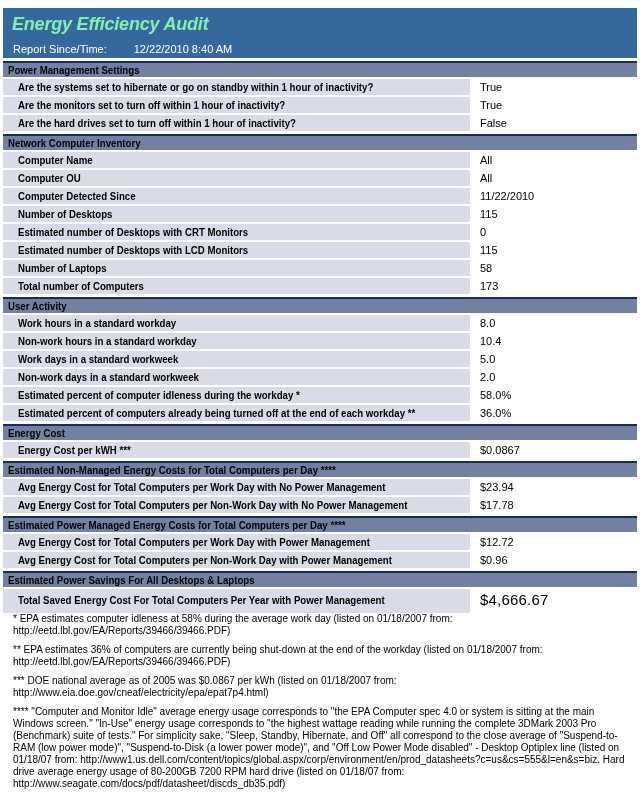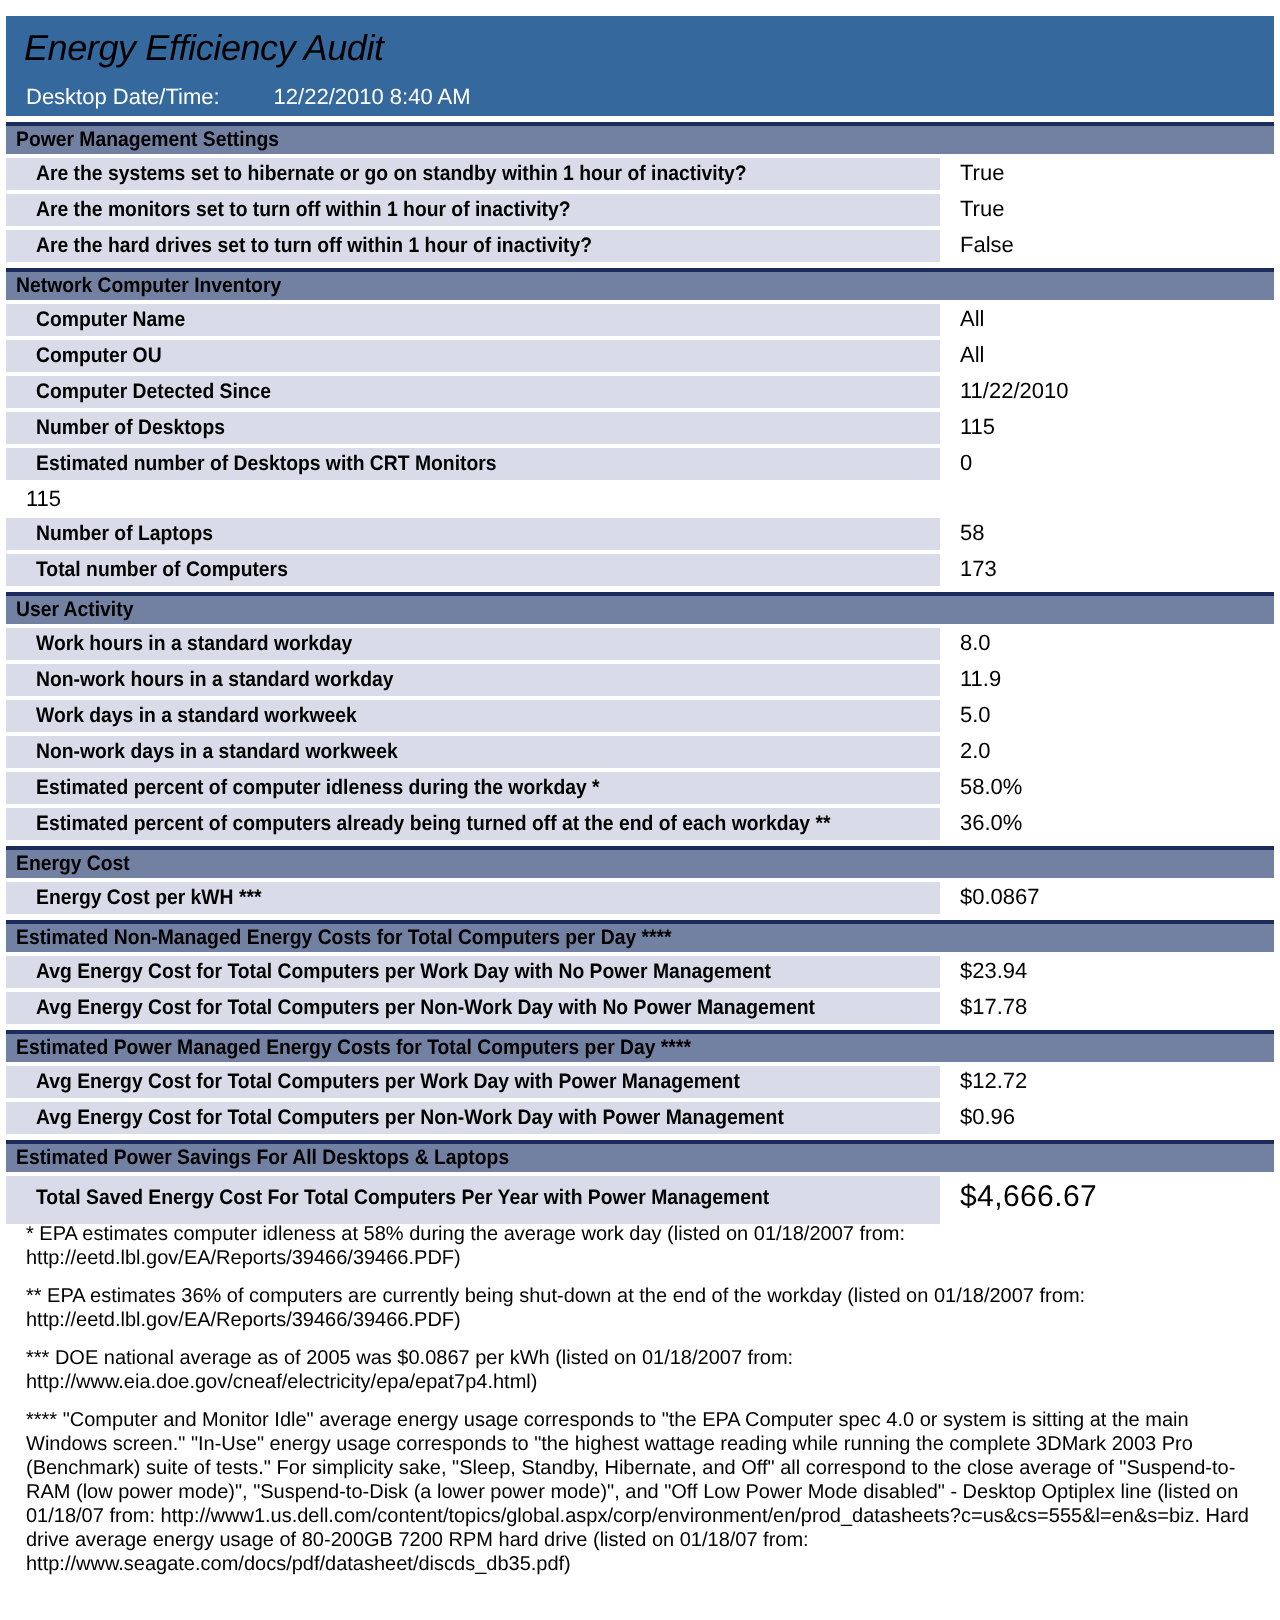--- a/index.html
+++ b/index.html
@@ -13,21 +13,21 @@
   }
   .page { padding: 8px 3px 0 3px; }
 
   .title-bar {
     background: #35699E;
     height: 32px;
     display: flex; align-items: center;
     padding-left: 9px;
   }
   .title-bar .t {
-    color: #000000; font-weight: normal; font-style: italic;
+    color: #86efac; font-weight: bold; font-style: italic;
     font-size: 18px; letter-spacing: -0.2px;
   }
   .date-bar {
     background: #35699E;
     height: 18px;
     display: flex; align-items: center;
     padding-left: 10px;
     color: #fff; font-size: 11px;
   }
   .date-bar .dv { margin-left: 27px; }
@@ -73,21 +73,21 @@
 </style>
 </head>
 <body>
 
 <div class="page">
 
   <div class="title-bar">
     <span class="t">Energy Efficiency Audit</span>
   </div>
   <div class="date-bar">
-    <span>Desktop Date/Time:</span>
+    <span>Report Since/Time:</span>
     <span class="dv">12/22/2010 8:40 AM</span>
   </div>
 
   <div class="sec">
     <span>Power Management Settings</span>
   </div>
   <div class="row">
     <div class="lbl"><span>Are the systems set to hibernate or go on standby within 1 hour of inactivity?</span></div>
     <div class="val">True</div>
   </div>
@@ -117,41 +117,42 @@
   </div>
   <div class="row">
     <div class="lbl"><span>Number of Desktops</span></div>
     <div class="val">115</div>
   </div>
   <div class="row">
     <div class="lbl"><span>Estimated number of Desktops with CRT Monitors</span></div>
     <div class="val">0</div>
   </div>
   <div class="row">
+    <div class="lbl"><span>Estimated number of Desktops with LCD Monitors</span></div>
     <div class="val">115</div>
   </div>
   <div class="row">
     <div class="lbl"><span>Number of Laptops</span></div>
     <div class="val">58</div>
   </div>
   <div class="row">
     <div class="lbl"><span>Total number of Computers</span></div>
     <div class="val">173</div>
   </div>
 
   <div class="sec">
     <span>User Activity</span>
   </div>
   <div class="row">
     <div class="lbl"><span>Work hours in a standard workday</span></div>
     <div class="val">8.0</div>
   </div>
   <div class="row">
     <div class="lbl"><span>Non-work hours in a standard workday</span></div>
-    <div class="val">11.9</div>
+    <div class="val">10.4</div>
   </div>
   <div class="row">
     <div class="lbl"><span>Work days in a standard workweek</span></div>
     <div class="val">5.0</div>
   </div>
   <div class="row">
     <div class="lbl"><span>Non-work days in a standard workweek</span></div>
     <div class="val">2.0</div>
   </div>
   <div class="row">

